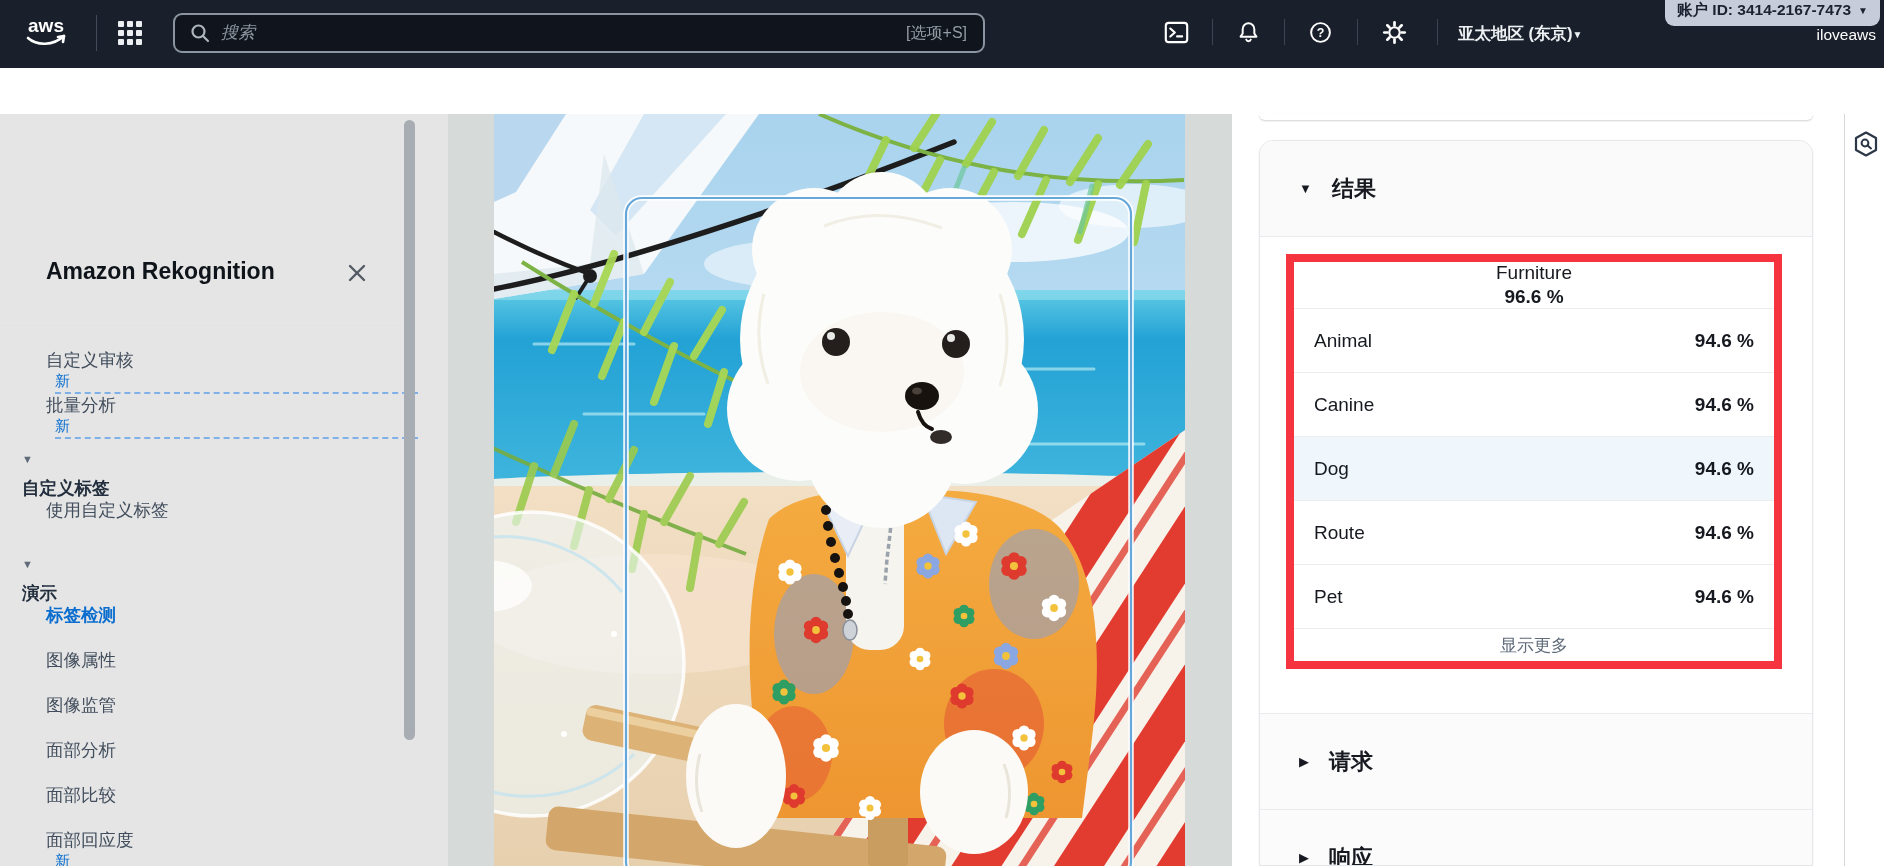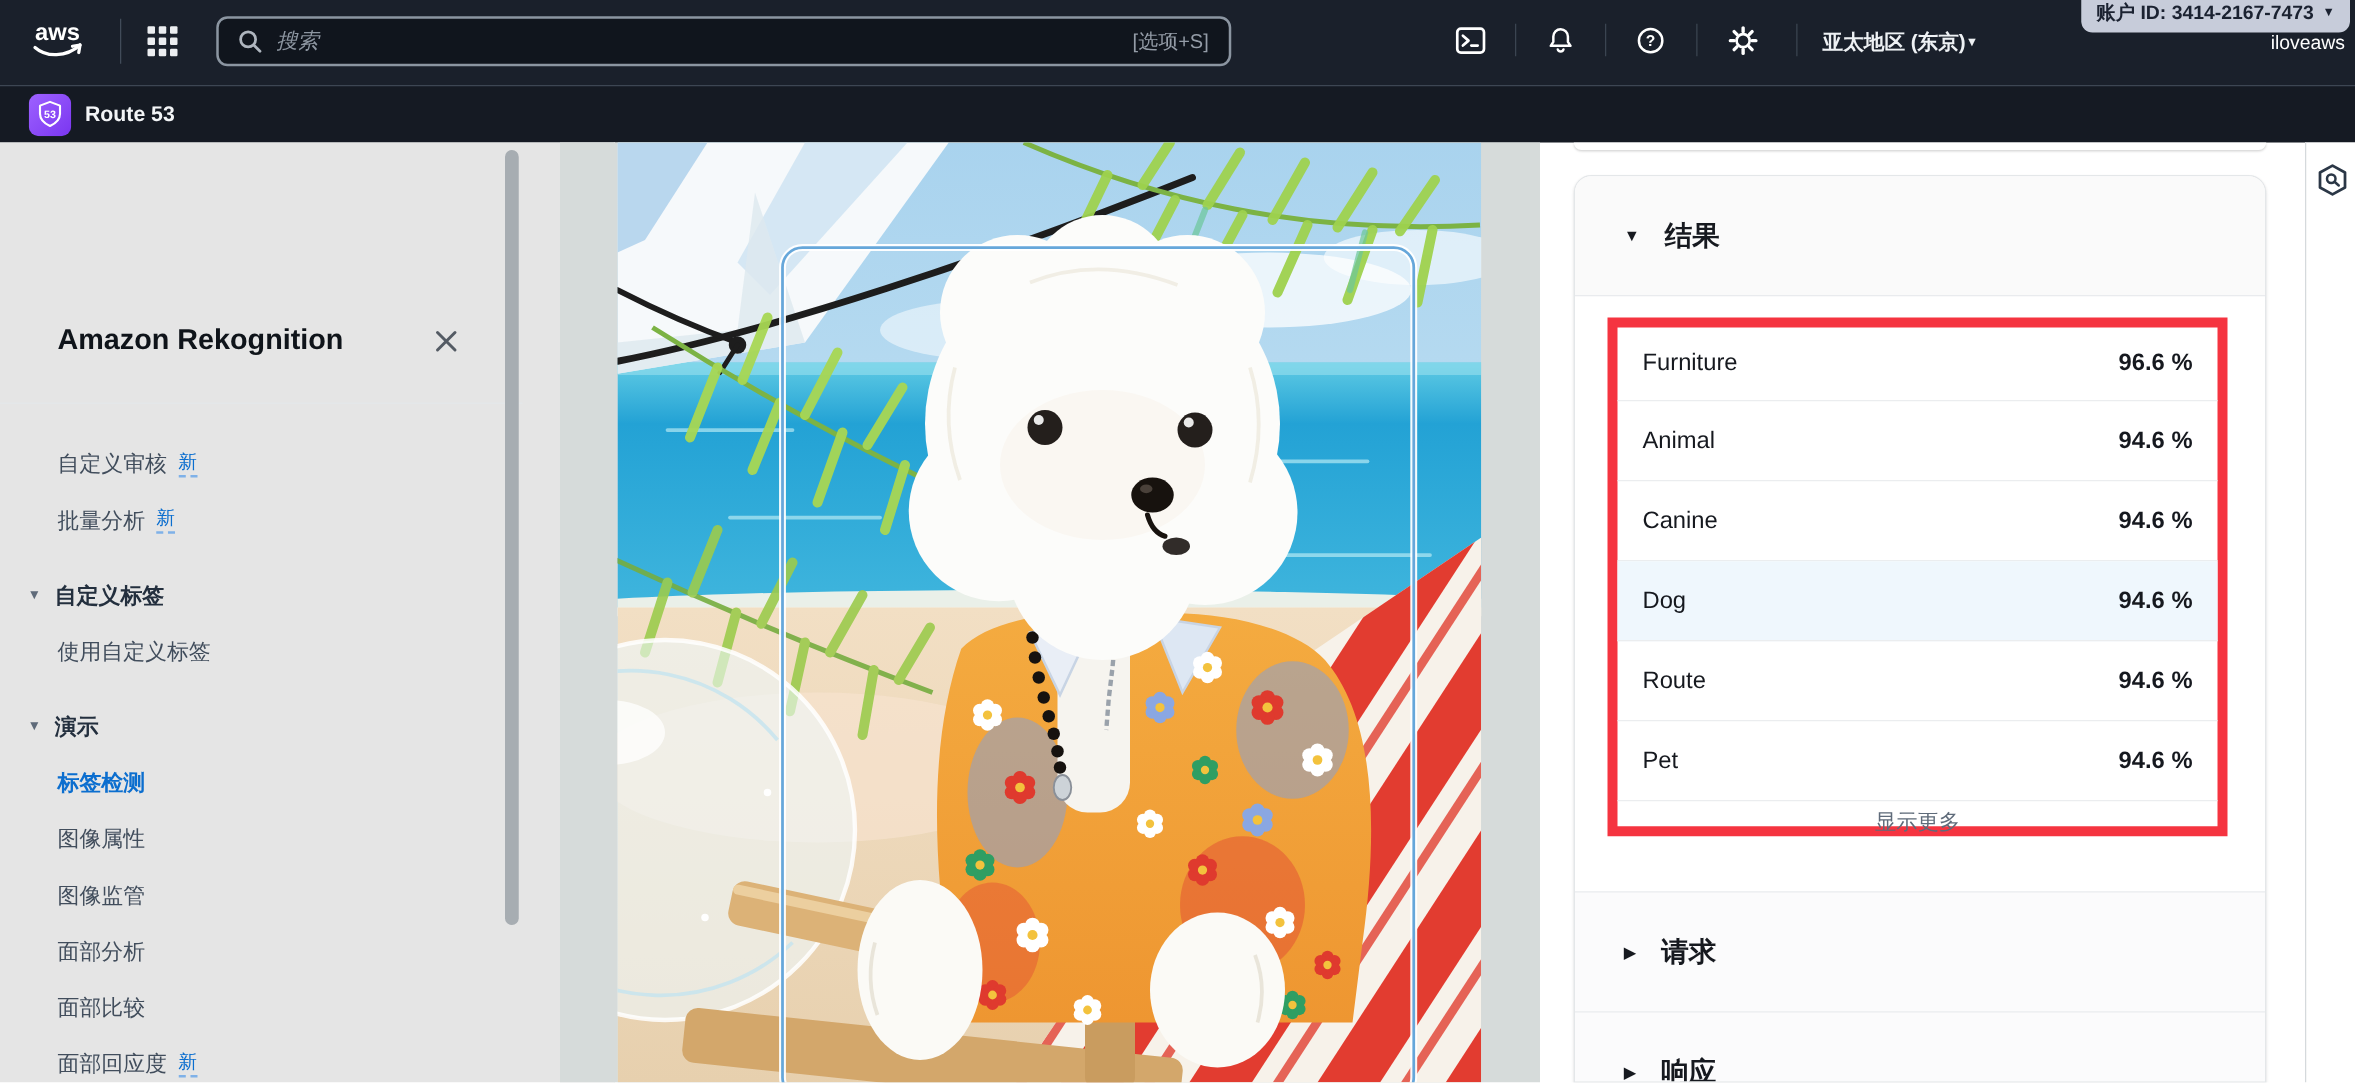--- a/index.html
+++ b/index.html
@@ -37,22 +37,22 @@
 
   
   .sidebar { position:absolute; left:0; top:114px; width:492px; height:752px; background:#e5e5e5;
     border-right:1px solid #ebeef0; }
   .sb-title { position:absolute; left:46px; top:144px; font-size:23px; font-weight:700; color:#0f141a; }
   .sb-close { position:absolute; left:344px; top:146px; width:26px; height:26px; cursor:pointer; }
   .sb-divider { position:absolute; left:0; top:208px; width:418px; height:1px; background:#e4e8ea; }
   .sb-scroll { position:absolute; left:404px; top:120px; width:11px; height:620px;
     background:#a7adb2; border-radius:6px; cursor:pointer; }
   .nav-list { position:absolute; left:0; top:234px; width:418px; }
-  .nav-item { height:45px; display:flex; align-items:center; padding-left:46px; font-size:17.5px;
-    color:#414d5c; cursor:pointer; white-space:nowrap; }
+  .nav-item { height:45px; display:flex; padding-left:46px; font-size:17.5px;
+    color:#414d5c; cursor:pointer; white-space:nowrap;flex-direction:column; }
   .nav-item.section { padding-left:22px; margin-top:15px; font-weight:700; color:#232f3e; gap:11px; }
   .nav-item.section .tri { font-size:11px; color:#5f6b7a; }
   .nav-item.selected { color:#0b6ecf; font-weight:700; }
   .badge-new { color:#0b6ecf; font-size:15px; margin-left:9px; padding-bottom:1px;
     border-bottom:2px dashed #7fb1e8; font-weight:400; }
 
   
   .stage { position:absolute; left:448px; top:114px; width:784px; height:752px; background:#d6dbda; }
   .photo { position:absolute; left:494px; top:114px; width:691px; height:752px; }
 
@@ -65,21 +65,21 @@
     padding-left:39px; background:#fafafa; cursor:pointer; }
   .sec-header .sec-tri { font-size:13px; color:#16191f; }
   .sec-header .sec-title { font-size:22px; font-weight:700; color:#16191f; }
   .sec-results { top:0; height:96px; border-bottom:1px solid #e9ebee; }
   .sec-request { top:572px; height:96px; border-top:1px solid #e9ebee; background:#fbfbfc; }
   .sec-response { top:668px; height:96px; border-top:1px solid #e9ebee; background:#fbfbfc; }
   .red-box { position:absolute; left:26px; top:113px; width:496px; height:415px;
     border:8px solid #f53440; background:#fff; }
   .result-row { height:64px; display:flex; align-items:center; justify-content:space-between;
     padding:0 20px; border-bottom:1px solid #ebedef; cursor:pointer; }
-  .result-row:first-child { height:59px; }
+  .result-row:first-child { height:47px;flex-direction:column; }
   .result-row.highlight { background:#eff7fd; }
   .result-row .r-label { font-size:19px; color:#16191f; }
   .result-row .r-val { font-size:19px; color:#16191f;font-weight:bold; }
   .show-more-row { height:32px; display:flex; align-items:center; justify-content:center; }
   .show-more { font-size:17px; color:#5f6b7a; cursor:pointer; }
 
   
   .right-rail { position:absolute; left:1844px; top:114px; width:40px; height:752px; background:#fff;
     border-left:1px solid #d5d9dc; }
   .rail-icon { position:absolute; left:9px; top:17px; cursor:pointer; }
@@ -163,34 +163,20 @@
       <span class="caret">▼</span>
     </div>
 
     <div class="account-pill">
       <span>账户 ID: 3414-2167-7473</span>
       <span class="caret">▼</span>
     </div>
     <div class="username">iloveaws</div>
   </header>
 
-  <div class="servicebar">
-    <svg class="svc-icon" width="34" height="34" viewBox="0 0 34 34" style="cursor:pointer">
-      <defs>
-          <linearGradient id="r53g" x1="0" y1="0" x2="1" y2="1">
-        <stop offset="0" stop-color="#9e62ff"></stop>
-            <stop offset="1" stop-color="#7a36f0"></stop>
-      </linearGradient>
-        </defs>
-      <rect x="0" y="0" width="34" height="34" rx="8" fill="url(#r53g)"></rect>
-      <path d="M17,6.5 l8,3 v6.5 c0,4.8 -3.4,7.7 -8,9.8 c-4.6,-2.1 -8,-5 -8,-9.8 V9.5 Z" stroke="#fff" stroke-width="1.7" fill="none" stroke-linejoin="round"></path>
-      <text x="17" y="19.8" text-anchor="middle" fill="#fff" font-size="8.5" font-weight="bold" font-family="Liberation Sans,sans-serif">53</text>
-    </svg>
-    <span class="svc-label">Route 53</span>
-  </div>
 
   <aside class="sidebar">
     <div class="sb-title">Amazon Rekognition</div>
     <svg class="sb-close" viewBox="0 0 26 26">
       <line x1="6" y1="6" x2="20" y2="20" stroke="#545b64" stroke-width="2.4" stroke-linecap="round"></line>
       <line x1="20" y1="6" x2="6" y2="20" stroke="#545b64" stroke-width="2.4" stroke-linecap="round"></line>
     </svg>
     <div class="sb-divider"></div>
     <nav class="nav-list" id="sidebar-list">
         <div class="nav-item">

